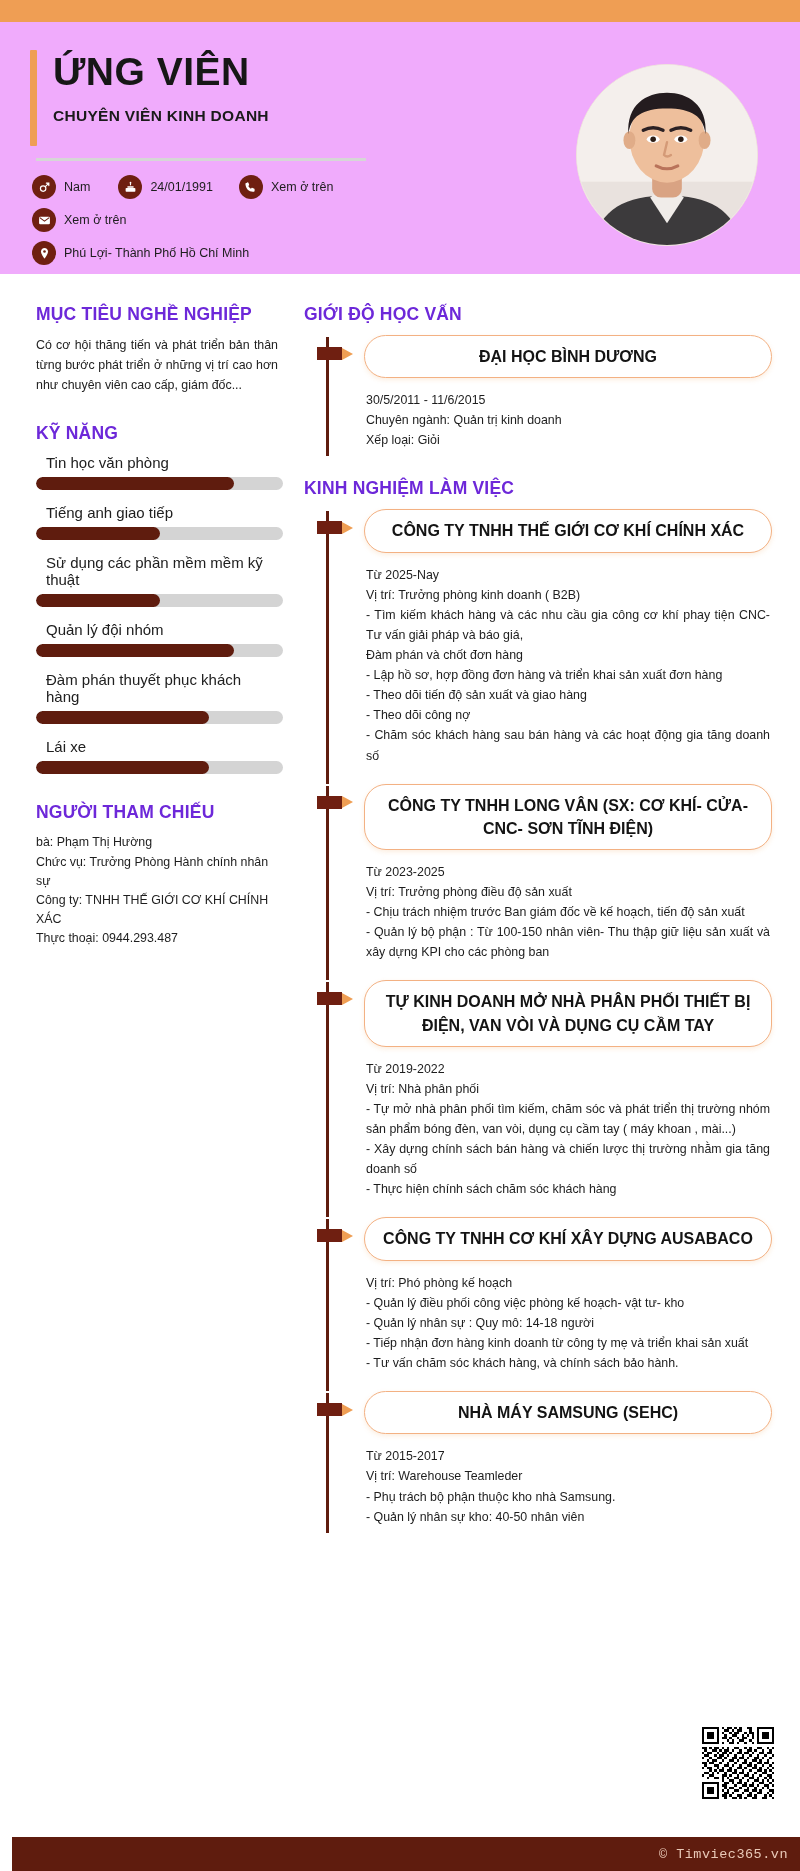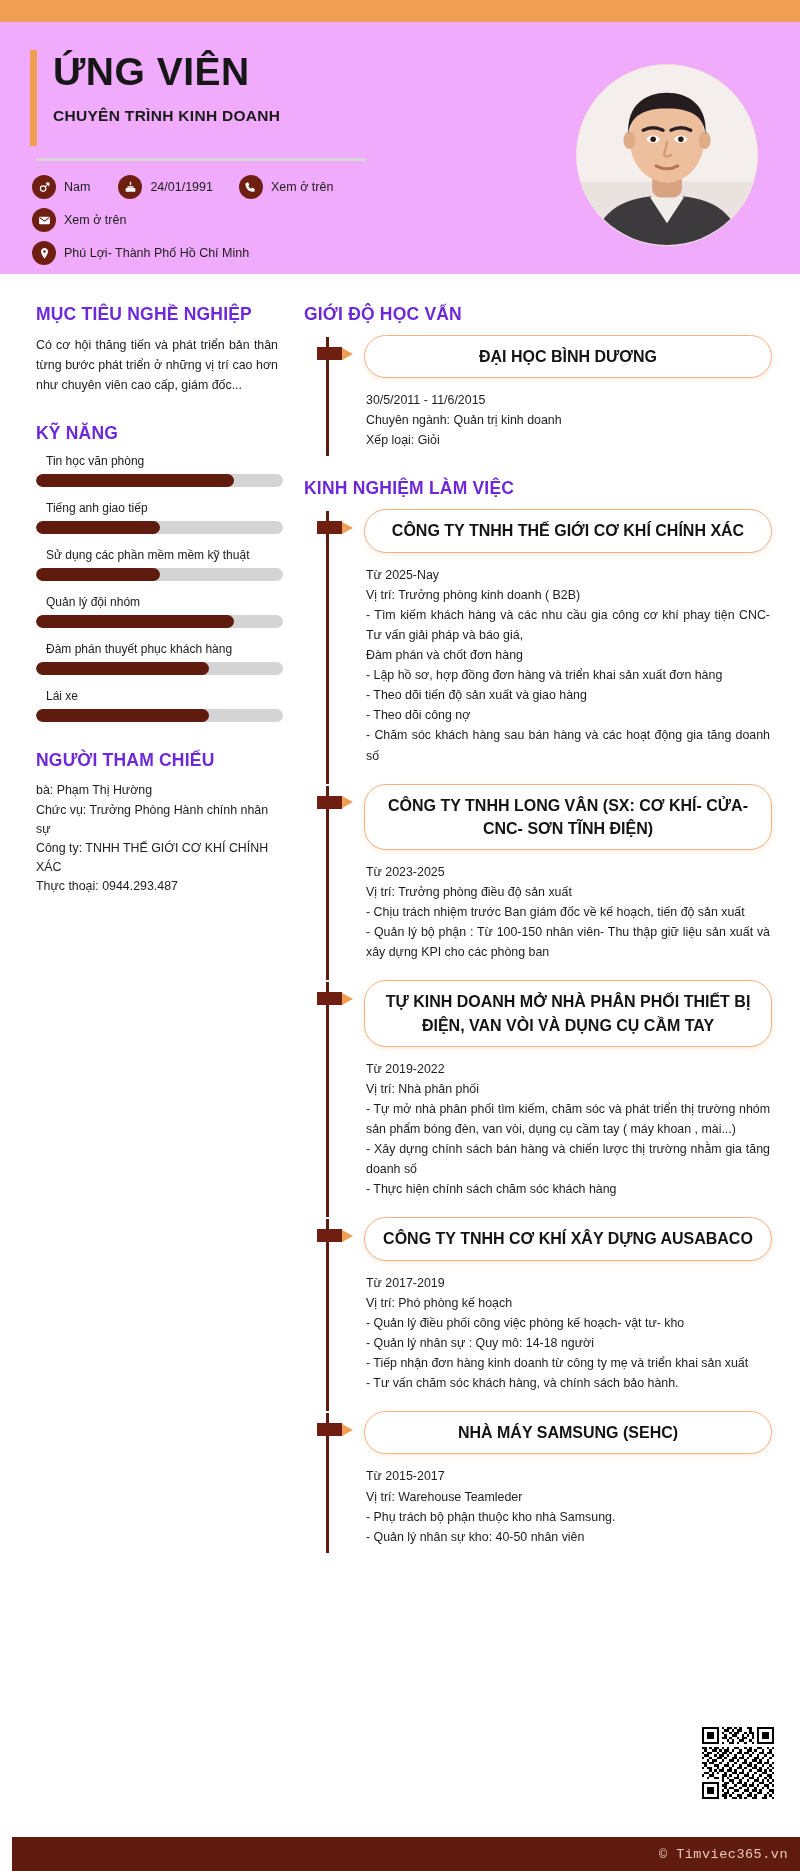--- a/index.html
+++ b/index.html
@@ -128,21 +128,21 @@
   .objective {
     font-size: 12.4px;
     line-height: 1.62;
     color: #222;
     text-align: justify;
   }
 
   
   .skill { margin-bottom: 14px; }
   .skill-name {
-    font-size: 12px;
+    font-size: 15px;
     color: #202020;
     margin-bottom: 6px;
     padding-left: 10px;
   }
   .bar-track {
     height: 13px;
     background: #d4d4d4;
     border-radius: 7px;
     overflow: hidden;
     width: 247px;
@@ -251,21 +251,21 @@
 
   <div class="top-strip"></div>
 
   <div class="hero">
     <div class="hero-inner">
       <div class="hero-left">
         <div class="name-block">
           <div class="name-bar"></div>
           <div class="name-texts">
             <div class="cand-name">ỨNG VIÊN</div>
-            <div class="cand-role">CHUYÊN TRÌNH KINH DOANH</div>
+            <div class="cand-role">CHUYÊN VIÊN KINH DOANH</div>
           </div>
         </div>
       </div>
     </div>
 
     <div class="hero-divider"></div>
 
     <div class="contacts">
       <div class="contact-row">
         <div class="contact-item gap-1">
@@ -489,21 +489,20 @@
           </div>
 
           <div class="tl-item">
             <div class="tl-line"></div>
             <div class="tl-marker">
               <div class="stub"></div>
                 <div class="tip"></div>
             </div>
             <div class="pill">CÔNG TY TNHH CƠ KHÍ XÂY DỰNG AUSABACO</div>
             <div class="tl-body">
-              <p class="nojust">Từ 2017-2019</p>
               <p class="nojust">Vị trí: Phó phòng kế hoạch</p>
               <p>- Quản lý điều phối công việc phòng kế hoạch- vật tư- kho</p>
               <p class="nojust">- Quản lý nhân sự : Quy mô: 14-18 người</p>
               <p>- Tiếp nhận đơn hàng kinh doanh từ công ty mẹ và triển khai sản xuất</p>
               <p>- Tư vấn chăm sóc khách hàng, và chính sách bảo hành.</p>
             </div>
           </div>
 
           <div class="tl-item">
             <div class="tl-line"></div>

